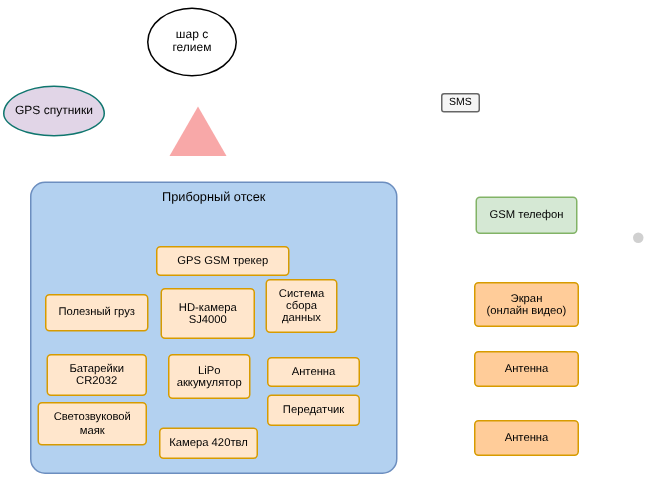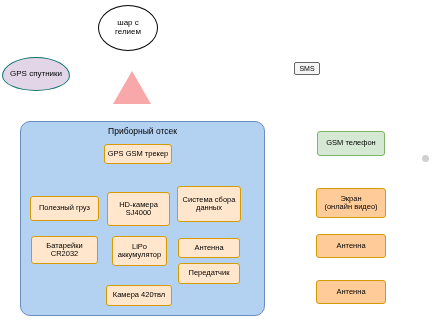--- a/index.html
+++ b/index.html
@@ -83,52 +83,56 @@
     <span>SMS</span>
   </div>
 
   <div class="tri" style="left:113px; top:71px; border-left:19px solid transparent; border-right:19px solid transparent; border-bottom:33px solid #f8a8a8;"></div>
   <div class="tri" style="left:112px; top:70px; border-left:20px solid transparent; border-right:20px solid transparent; border-bottom:35px solid #b85450; z-index:-1;"></div>
 
   <div class="node panel" style="left:20px; top:121px; width:245px; height:195px; background:#b3d1f0; border:1px solid #6c8ebf;">
     <span class="panel-label">Приборный отсек</span>
   </div>
 
-  <div class="node rect" style="left:104px; top:144px; width:68px; height:20px; background:#ffe6cc; border:1px solid #d79b00; font-size:7.5px;">
+  <div class="node rect" style="left:104px; top:164px; width:89px; height:20px; background:#ffe6cc; border:1px solid #d79b00; font-size:7.5px;">
     <span>GPS GSM трекер</span>
   </div>
 
   <div class="node rect" style="left:30px; top:196px; width:69px; height:25px; background:#ffe6cc; border:1px solid #d79b00; font-size:7.5px;">
     <span>Полезный груз</span>
   </div>
 
   <div class="node rect" style="left:107px; top:192px; width:63px; height:34px; background:#ffe6cc; border:1px solid #d79b00; font-size:7.5px;">
     <span>HD-камера
 SJ4000</span>
   </div>
 
-  <div class="node rect" style="left:177px; top:186px; width:64px; height:36px; background:#ffe6cc; border:1px solid #d79b00; font-size:7.5px;text-align:center;">
+  <div class="node rect" style="left:177px; top:186px; width:48px; height:36px; background:#ffe6cc; border:1px solid #d79b00; font-size:7.5px;text-align:center;">
     <span>Система сбора
 данных</span>
   </div>
 
   <div class="node rect" style="left:31px; top:236px; width:67px; height:28px; background:#ffe6cc; border:1px solid #d79b00; font-size:7.5px;">
     <span>Батарейки
 CR2032</span>
   </div>
 
   <div class="node rect" style="left:112px; top:236px; width:55px; height:30px; background:#ffe6cc; border:1px solid #d79b00; font-size:7.5px;">
     <span>LiPo
 аккумулятор</span>
   </div>
 
   <div class="node rect" style="left:178px; top:238px; width:62px; height:20px; background:#ffe6cc; border:1px solid #d79b00; font-size:7.5px;">
     <span>Антенна</span>
   </div>
 
+  <div class="node rect" style="left:25px; top:268px; width:73px; height:29px; background:#ffe6cc; border:1px solid #d79b00; font-size:7.5px;">
+    <span>Светозвуковой
+маяк</span>
+  </div>
 
   <div class="node rect" style="left:178px; top:263px; width:62px; height:21px; background:#ffe6cc; border:1px solid #d79b00; font-size:7.5px;">
     <span>Передатчик</span>
   </div>
 
   <div class="node rect" style="left:106px; top:285px; width:66px; height:21px; background:#ffe6cc; border:1px solid #d79b00; font-size:7.5px;">
     <span>Камера 420твл</span>
   </div>
 
   <div class="node rect" style="left:317px; top:131px; width:68px; height:25px; background:#d5e8d4; border:1px solid #82b366; font-size:7.5px;">

